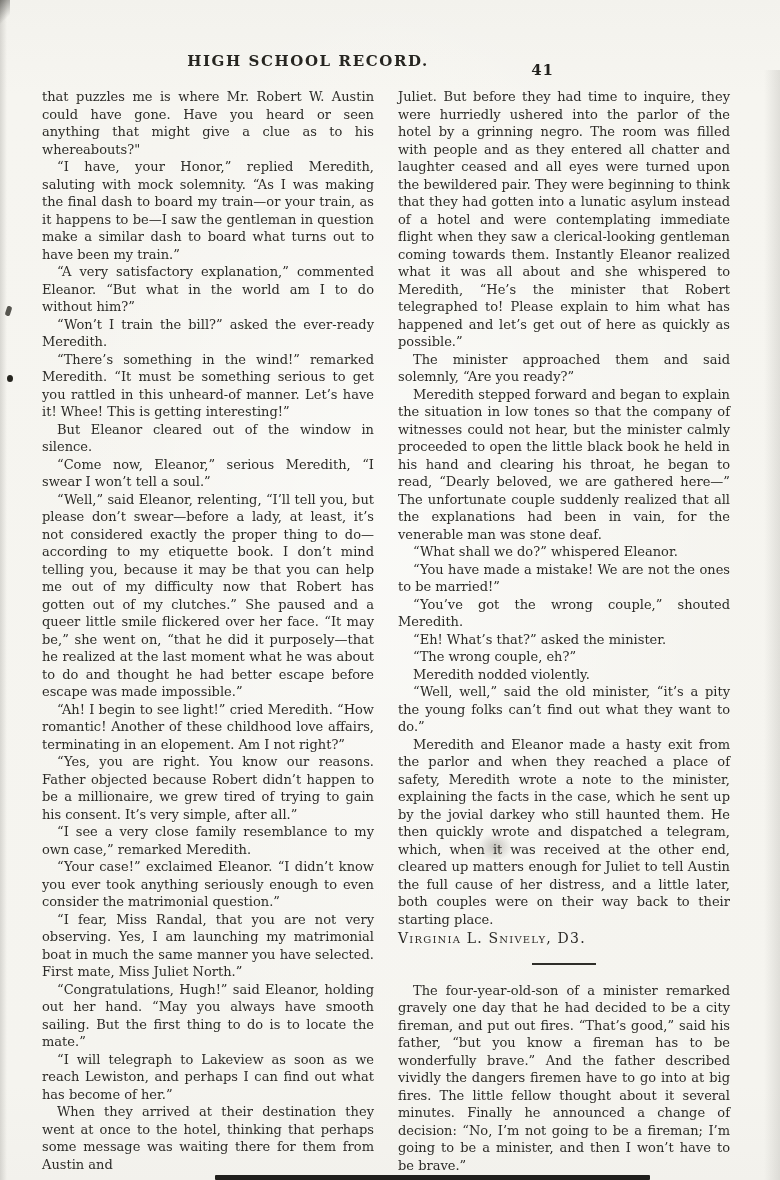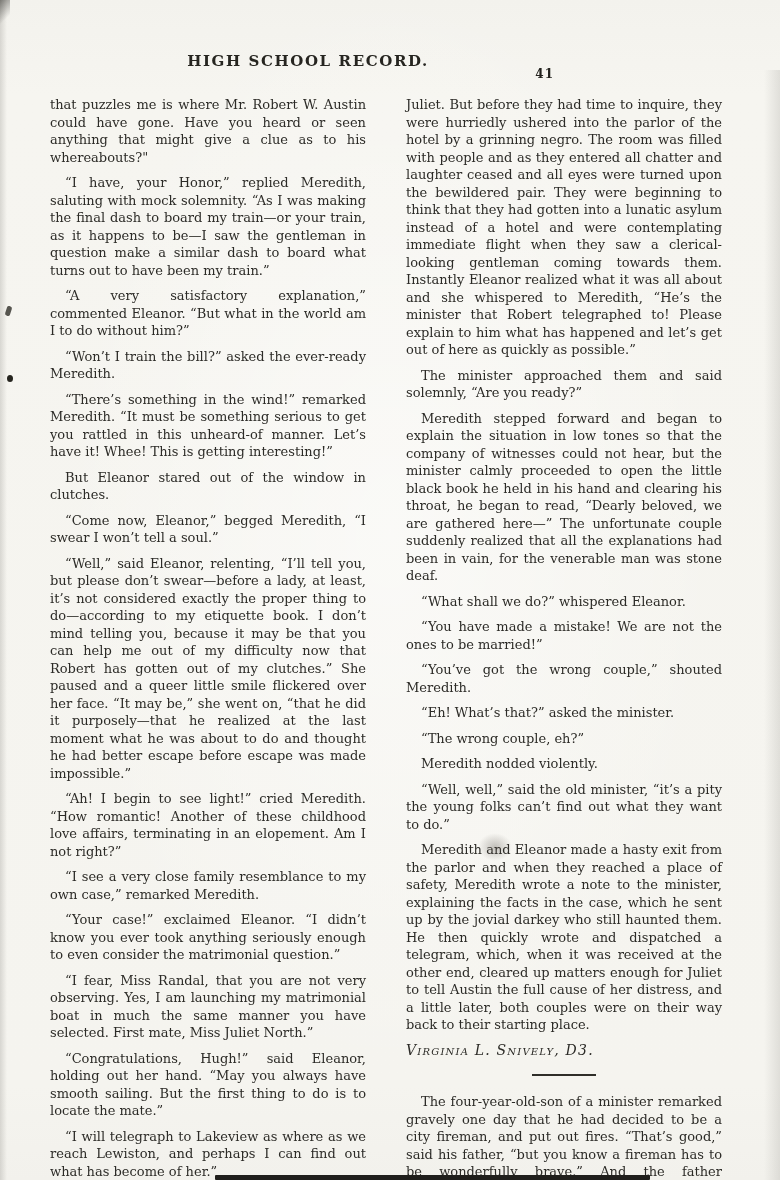--- a/index.html
+++ b/index.html
@@ -16,48 +16,47 @@
   }
   .running-head{
     position:absolute;top:52px;left:0;width:616px;height:22px;
   }
   .running-title{
     position:absolute;left:0;right:0;text-align:center;
     font-size:15px;letter-spacing:1.6px;font-weight:600;
     color:#262520;
   }
   .page-number{
-    position:absolute;right:62px;top:15px;
-    font-size:12px;font-weight:700;letter-spacing:1px;color:#22211d;
+    position:absolute;right:62px;top:9px;
+    font-size:15px;font-weight:700;letter-spacing:1px;color:#22211d;
   }
   .columns{
     position:absolute;top:88px;left:42px;width:688px;
     display:flex;gap:24px;
   }
   .col{width:332px;}
   .col p{
-    margin:8px;
+    margin:0;
     font-size:13px;
     line-height:17.5px;
     text-align:justify;
     text-indent:15px;
     color:#2c2b27;
     hyphens:auto;
   }
   .col p.first{text-indent:0;}
   .byline{
     text-align:right;
     padding-right:52px;
     text-indent:0 !important;
     margin-top:2px !important;
     font-variant:small-caps;
     letter-spacing:1.2px;
     font-size:14px !important;
     color:#262520;
-    font-style:italic;
   }
   .divider{
     width:64px;height:0;
     border-top:2px solid #2f2e29;
     margin:15px auto 17px auto;
   }
   
   .edge-right{
     position:absolute;top:70px;right:0;width:16px;height:1110px;
     background:linear-gradient(to right, rgba(90,88,82,0) 0%, rgba(90,88,82,0.14) 100%);
@@ -101,29 +100,30 @@
   </div>
 
   <div class="columns">
 
     <div class="col">
       <p class="first">that puzzles me is where Mr. Robert W. Austin could have gone.  Have you heard or seen anything that might give a clue as to his whereabouts?"</p>
       <p>“I have, your Honor,” replied Meredith, saluting with mock solemnity.  “As I was making the final dash to board my train—or your train, as it happens to be—I saw the gentleman in question make a similar dash to board what turns out to have been my train.”</p>
       <p>“A very satisfactory explanation,” commented Eleanor.  “But what in the world am I to do without him?”</p>
       <p>“Won’t I train the bill?” asked the ever-ready Meredith.</p>
       <p>“There’s something in the wind!” remarked Meredith.  “It must be something serious to get you rattled in this unheard-of manner.  Let’s have it!  Whee! This is getting interesting!”</p>
-      <p>But Eleanor stared out of the window in clutches.</p>
-      <p>“Come now, Eleanor,” begged Meredith, “I swear I won’t tell a soul.”</p>
+      <p>But Eleanor cleared out of the window in silence.</p>
+      <p>“Come now, Eleanor,” serious Meredith, “I swear I won’t tell a soul.”</p>
       <p>“Well,” said Eleanor, relenting, “I’ll tell you, but please don’t swear—before a lady, at least, it’s not considered exactly the proper thing to do—according to my etiquette book.  I don’t mind telling you, because it may be that you can help me out of my difficulty now that Robert has gotten out of my clutches.” She paused and a queer little smile flickered over her face.  “It may be,” she went on, “that he did it purposely—that he realized at the last moment what he was about to do and thought he had better escape before escape was made impossible.”</p>
       <p>“Ah!  I begin to see light!” cried Meredith.  “How romantic!  Another of these childhood love affairs, terminating in an elopement.  Am I not right?”</p>
+      <p>“Yes, you are right.  You know our reasons.  Father objected because Robert didn’t happen to be a millionaire, we grew tired of trying to gain his consent. It’s very simple, after all.”</p>
       <p>“I see a very close family resemblance to my own case,” remarked Meredith.</p>
       <p>“Your case!” exclaimed Eleanor.  “I didn’t know you ever took anything seriously enough to even consider the matrimonial question.”</p>
       <p>“I fear, Miss Randal, that you are not very observing.  Yes, I am launching my matrimonial boat in much the same manner you have selected.  First mate, Miss Juliet North.”</p>
       <p>“Congratulations, Hugh!” said Eleanor, holding out her hand.  “May you always have smooth sailing. But the first thing to do is to locate the mate.”</p>
-      <p>“I will telegraph to Lakeview as where as we reach Lewiston, and perhaps I can find out what has become of her.”</p>
+      <p>“I will telegraph to Lakeview as soon as we reach Lewiston, and perhaps I can find out what has become of her.”</p>
       <p>When they arrived at their destination they went at once to the hotel, thinking that perhaps some message was waiting there for them from Austin and</p>
     </div>
 
     <div class="col">
       <p class="first">Juliet.  But before they had time to inquire, they were hurriedly ushered into the parlor of the hotel by a grinning negro.  The room was filled with people and as they entered all chatter and laughter ceased and all eyes were turned upon the bewildered pair. They were beginning to think that they had gotten into a lunatic asylum instead of a hotel and were contemplating immediate flight when they saw a clerical-looking gentleman coming towards them.  Instantly Eleanor realized what it was all about and she whispered to Meredith, “He’s the minister that Robert telegraphed to!  Please explain to him what has happened and let’s get out of here as quickly as possible.”</p>
       <p>The minister approached them and said solemnly, “Are you ready?”</p>
       <p>Meredith stepped forward and began to explain the situation in low tones so that the company of witnesses could not hear, but the minister calmly proceeded to open the little black book he held in his hand and clearing his throat, he began to read, “Dearly beloved, we are gathered here—”  The unfortunate couple suddenly realized that all the explanations had been in vain, for the venerable man was stone deaf.</p>
       <p>“What shall we do?” whispered Eleanor.</p>
       <p>“You have made a mistake!  We are not the ones to be married!”</p>
       <p>“You’ve got the wrong couple,” shouted Meredith.</p>

